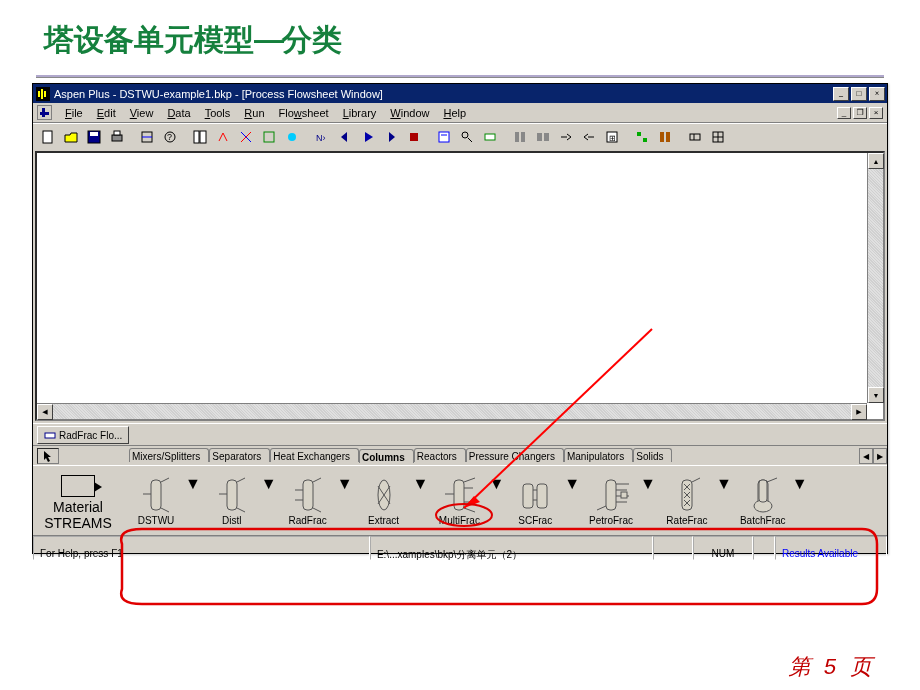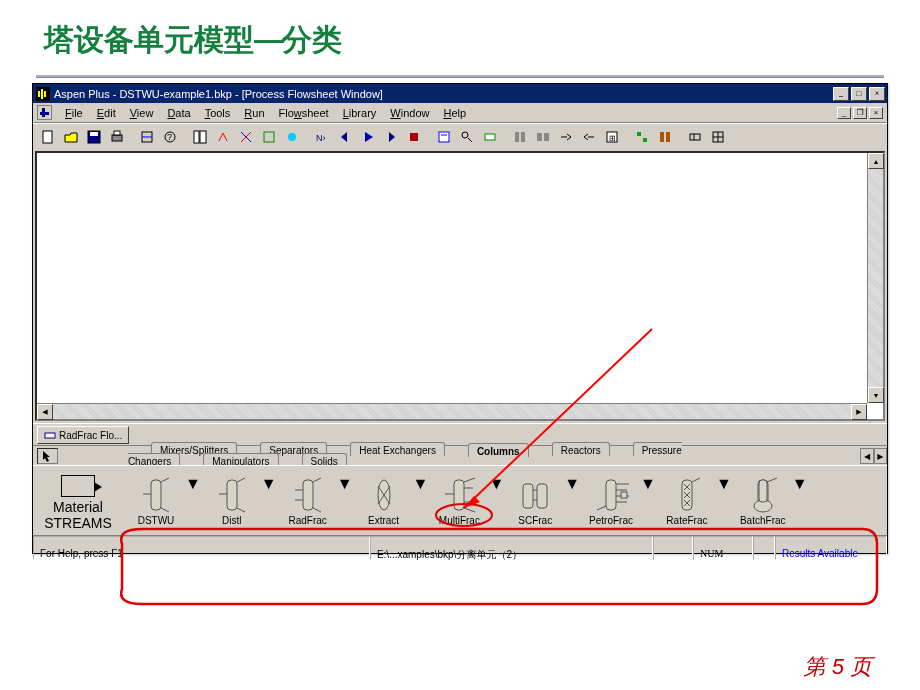--- a/index.html
+++ b/index.html
@@ -27,39 +27,39 @@
   .scroll-v { position:absolute; right:4px; top:4px; bottom:20px; width:16px; background:#d4d0c8; border-left:1px solid #808080; display:flex; flex-direction:column; }
   .scroll-h { position:absolute; left:4px; right:20px; bottom:4px; height:16px; background:#d4d0c8; border-top:1px solid #808080; display:flex; }
   .sbtn { width:16px; height:16px; background:#d4d0c8; border:1px solid #fff; border-right-color:#404040; border-bottom-color:#404040; font-size:7px; display:flex; align-items:center; justify-content:center; }
   .strack { flex:1; background:repeating-linear-gradient(45deg,#e0e0e0,#e0e0e0 1px,#d0d0d0 1px,#d0d0d0 2px); }
   .taskbar { background:#d4d0c8; height:22px; padding:2px 4px; border-top:1px solid #fff; }
   .tasktab { display:inline-flex; align-items:center; height:18px; background:#d4d0c8; border:1px solid #fff; border-right-color:#404040; border-bottom-color:#404040; font-size:10px; padding:0 6px; }
   .tasktab svg { margin-right:3px; }
   .palette { background:#d4d0c8; border-top:1px solid #808080; padding-top:1px; }
   .paltabs { display:flex; align-items:center; font-size:10px; height:18px; padding-left:4px; }
   .arrowbox { width:22px; height:16px; border:1px inset #808080; background:#d4d0c8; display:flex; align-items:center; justify-content:center; margin-right:70px; }
-  .paltab { border:1px solid #808080; border-bottom:none; background:#d4d0c8; padding:2px 8px 0 8px; margin-right:0; height:17px; position:relative; border-radius:3px 3px 0 0;margin-left:23px; }
+  .paltab { border:1px solid #808080; border-bottom:none; background:#d4d0c8; padding:2px 8px 0 2px; margin-right:0; height:17px; position:relative; border-radius:3px 3px 0 0; }
   .paltab.active { background:#d4d0c8; font-weight:bold; z-index:2; top:1px; height:18px; }
   .paltabs .navarrow { width:14px; height:16px; border:1px solid #808080; display:flex; align-items:center; justify-content:center; font-size:8px; background:#d4d0c8; }
   .palbody { background:#d4d0c8; border-top:1px solid #fff; height:70px; display:flex; align-items:center; padding:2px 4px; position:relative; }
   .streamblock { width:82px; text-align:center; font-size:14px; margin-right:8px; }
   .streamblock .sshape { width:34px; height:22px; border:1px solid #000; margin:4px auto 2px auto; position:relative; }
   .streamblock .sshape:after { content:""; position:absolute; right:-8px; top:6px; border-left:8px solid #000; border-top:5px solid transparent; border-bottom:5px solid transparent; }
   .modelrow { display:flex; align-items:flex-end; gap:2px; }
   .model { width:58px; text-align:center; font-size:10px; }
   .model .micon { height:40px; display:flex; align-items:center; justify-content:center; }
   .modelcell { display:flex; align-items:flex-start; }
   .statusbar { height:18px; background:#d4d0c8; border-top:1px solid #808080; display:flex; font-size:10px; }
   .statuscell { border:1px inset #fff; padding:11px 6px; height:16px; }
   .statuscell.help { flex:1.2; }
   .statuscell.path { flex:1; }
-  .statuscell.num { width:60px; text-align:left;font-family:Liberation Serif, serif; }
+  .statuscell.num { width:60px; text-align:center; }
   .statuscell.results { width:112px; color:#00f; }
   .red-annot { position:absolute; pointer-events:none; z-index:50; }
-  .page-footer { position:absolute; right:48px; bottom:8px; color:#c00000; font-family:Liberation Sans, sans-serif; font-size:22px; font-style:italic; }
+  .page-footer { position:absolute; right:48px; bottom:8px; color:#c00000; font-family:Liberation Mono, monospace; font-size:22px; font-style:italic; }
   svg { display:block; }
 </style>
 </head>
 <body>
 
 <div class="slide-title">
   <span>塔设备单元模型</span><span class="dash">—</span><span>分类</span>
 </div>
 <div class="hr-line"></div>
 

